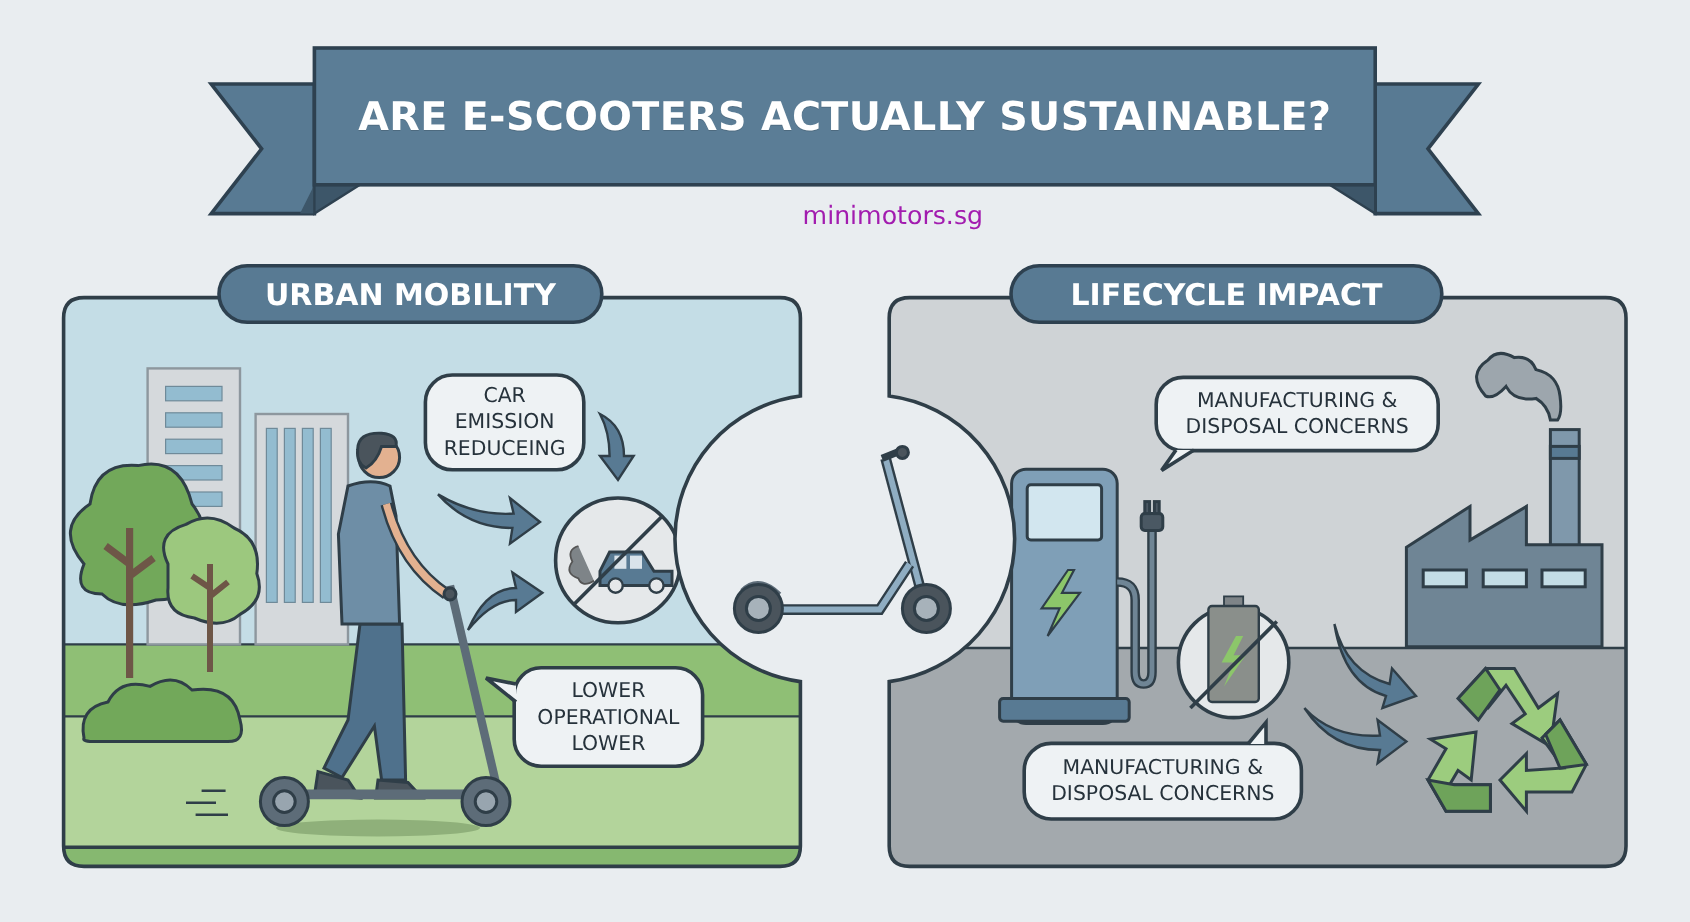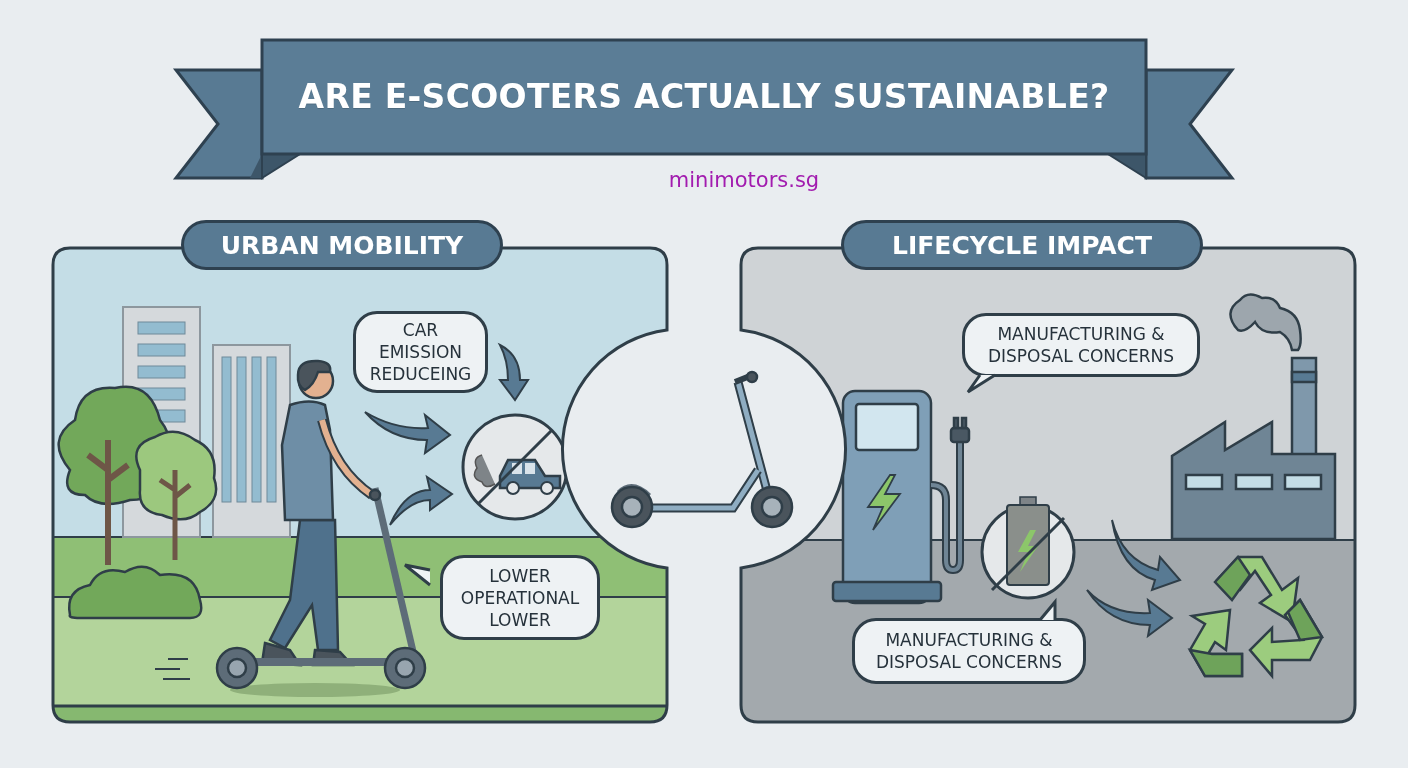--- a/index.html
+++ b/index.html
@@ -207,21 +207,21 @@
 <div class="pill" style="left:841px; top:220px; width:362px;">
   <span>LIFECYCLE IMPACT</span>
 </div>
 
 <div class="callout" style="left:353px; top:311px; width:135px; height:82px;">
   <span>CAR</span>
   <span>EMISSION</span>
   <span>REDUCEING</span>
 </div>
 
-<div class="callout" style="left:440px; top:555px; width:160px; height:85px;">
+<div class="callout" style="left:427px; top:555px; width:160px; height:85px;">
   <span>LOWER</span>
   <span>OPERATIONAL</span>
   <span>LOWER</span>
 </div>
 
 <div class="callout" style="left:962px; top:313px; width:238px; height:64px;">
   <span>MANUFACTURING &amp;</span>
   <span>DISPOSAL CONCERNS</span>
 </div>
 

